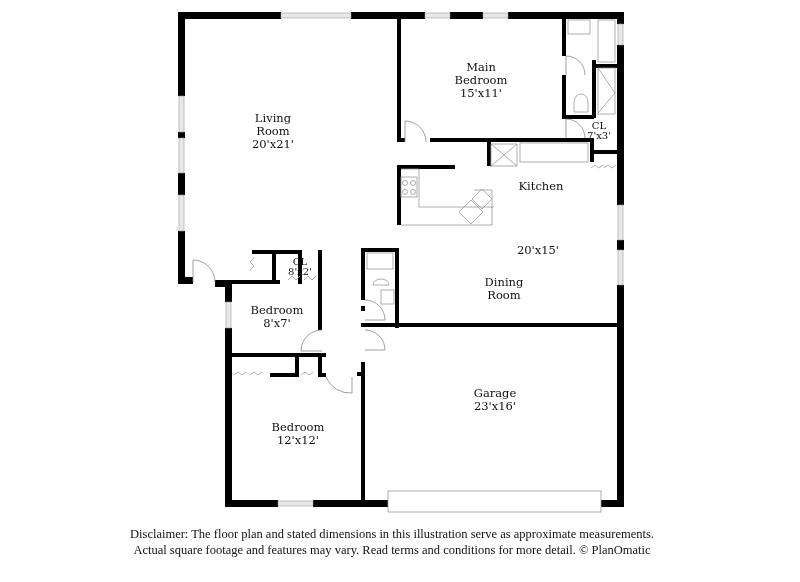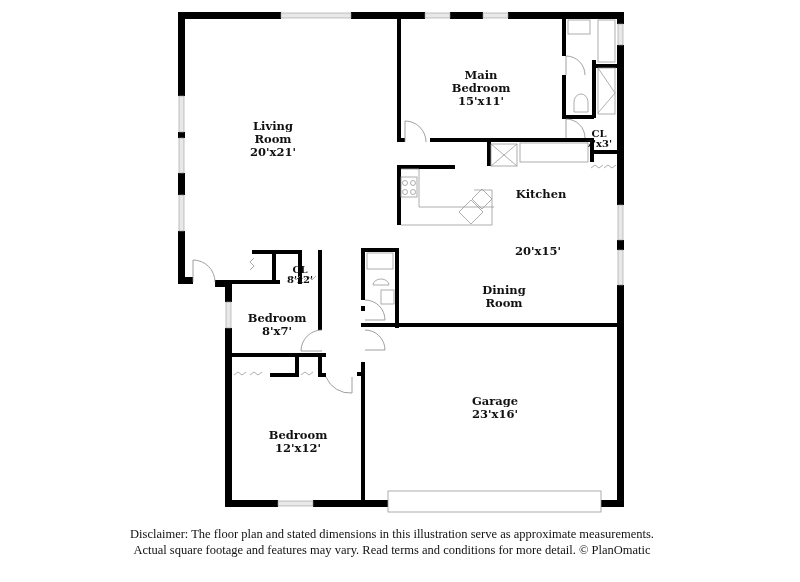--- a/index.html
+++ b/index.html
@@ -1,18 +1,18 @@
 <!DOCTYPE html>
 <html><head>
   <meta charset="utf-8">
   <style>
     html, body { margin: 0; padding: 0; background: #ffffff; }
     body { width: 800px; height: 582px; position: relative; overflow: hidden; font-family: "DejaVu Serif", "Liberation Serif", serif; }
     #plan { position: absolute; left: 0; top: 0; width: 800px; height: 520px; }
-    .label { position: absolute; text-align: center; font-family: "DejaVu Serif", "Liberation Serif", serif; font-weight: bold; color: #111; line-height: 13px; font-size: 11.5px; white-space: nowrap; transform: translateX(-50%); margin-top: 8px; }
+    .label { position: absolute; text-align: center; font-family: "DejaVu Serif", "Liberation Serif", serif; font-weight: normal; color: #111; line-height: 13px; font-size: 11.5px; white-space: nowrap; transform: translateX(-50%); }
     .label.small { font-size: 10px; line-height: 10px; }
     .label span { display: block; }
     .disclaimer { position: absolute; left: 0; width: 784px; top: 526px; text-align: center; font-family: "Liberation Serif", "DejaVu Serif", serif; font-size: 12.5px; line-height: 16px; color: #111; }
     .disclaimer span { display: block; }
   </style>
 </head>
 <body>
 
 <svg id="plan" viewBox="0 0 800 520" xmlns="http://www.w3.org/2000/svg">
   <g fill="#000">
@@ -158,21 +158,21 @@
 
 <div class="label small" style="left:599px; top:121px;">
   <span>CL</span>
   <span>7'x3'</span>
 </div>
 
 <div class="label" style="left:541px; top:180px;">
   <span>Kitchen</span>
 </div>
 
-<div class="label" style="left:538px; top:237px;">
+<div class="label" style="left:538px; top:244px;">
   <span>20'x15'</span>
 </div>
 
 <div class="label" style="left:504px; top:276px;">
   <span>Dining</span>
   <span>Room</span>
 </div>
 
 <div class="label" style="left:277px; top:304px;">
   <span>Bedroom</span>

